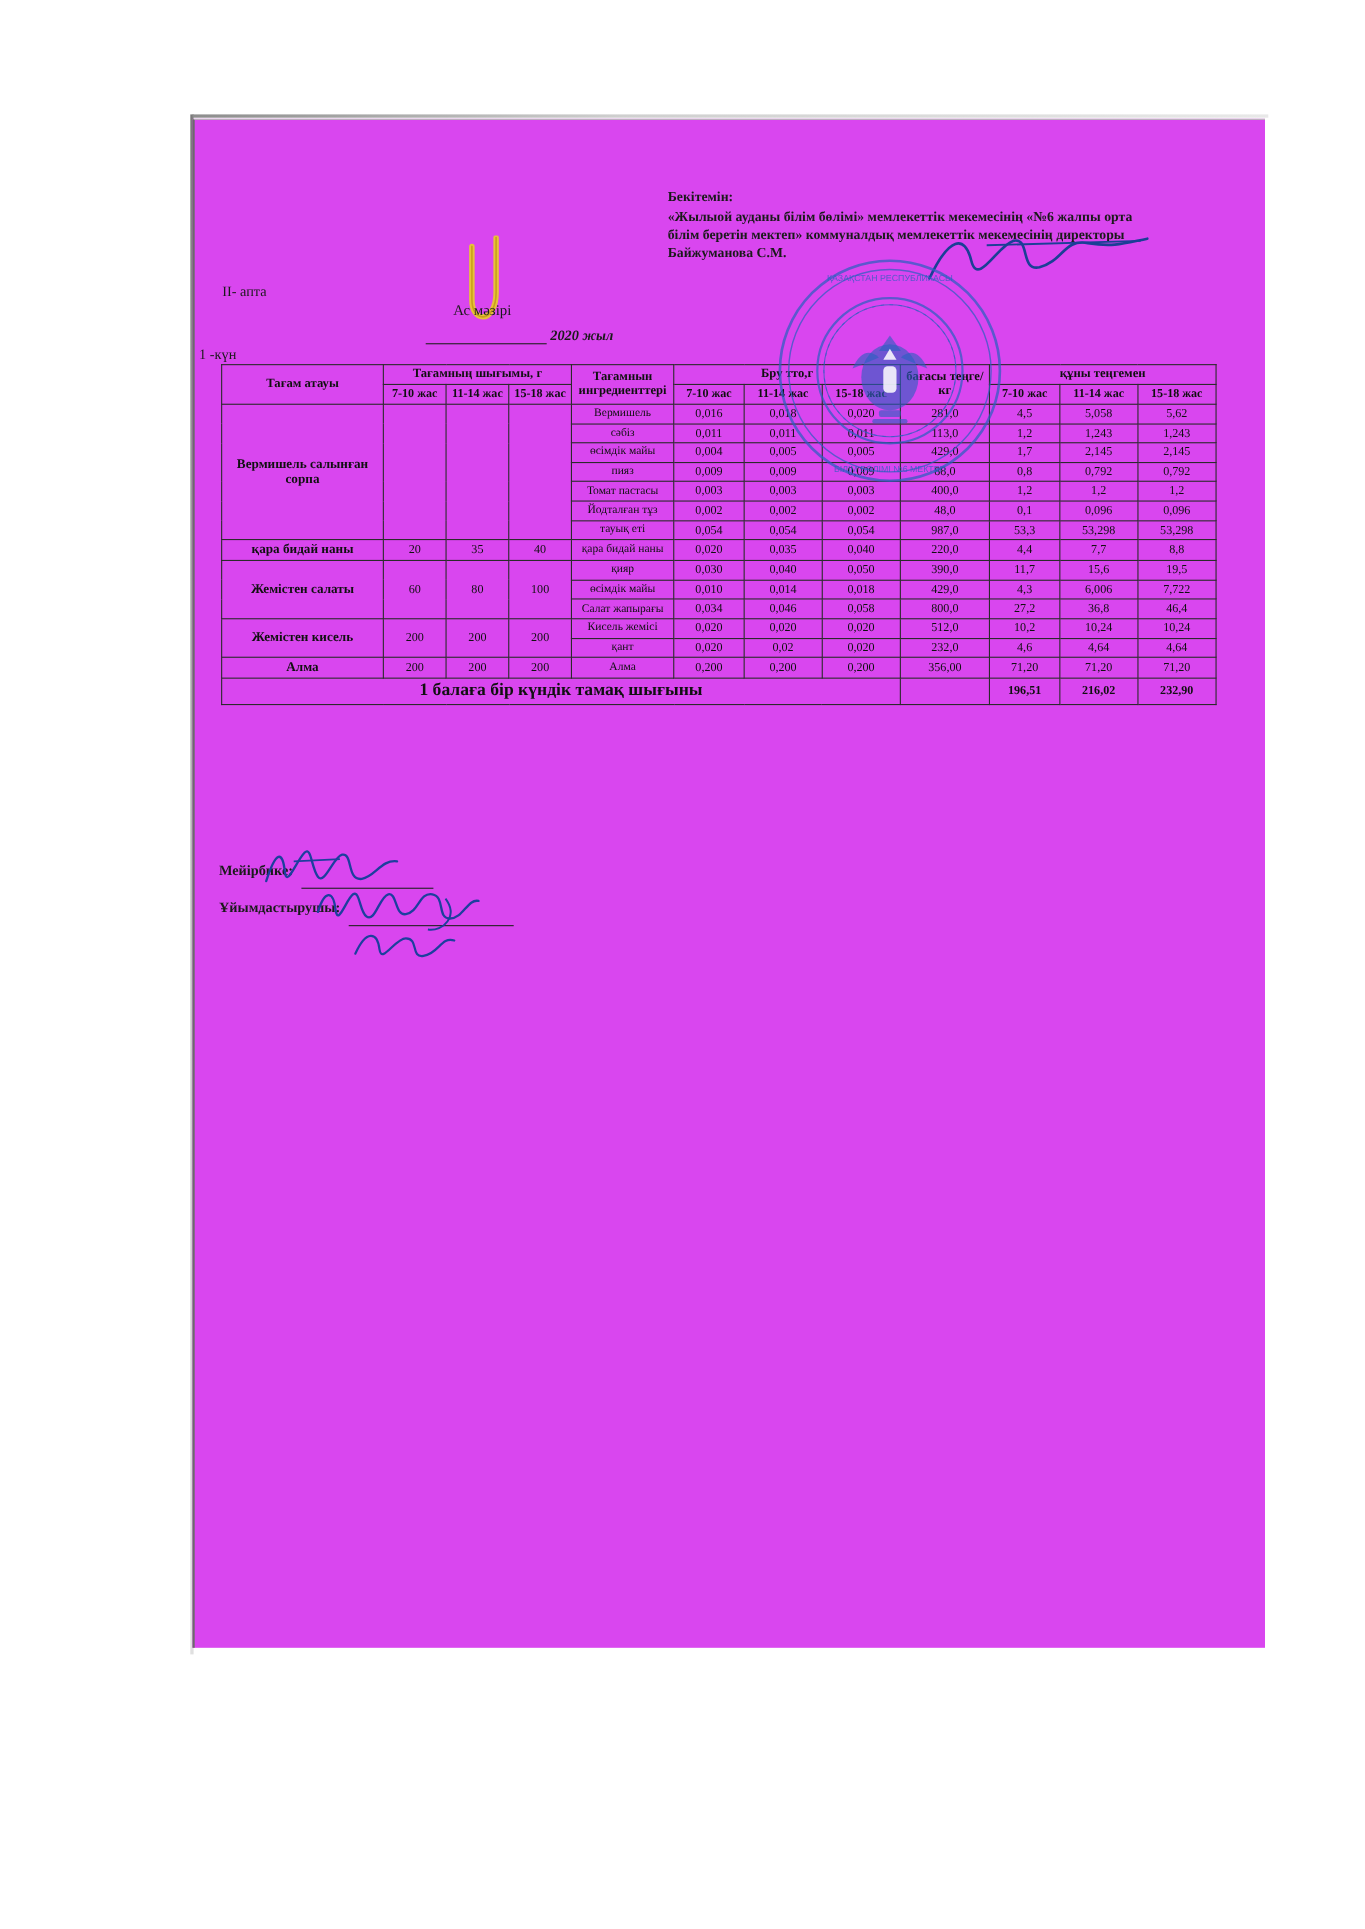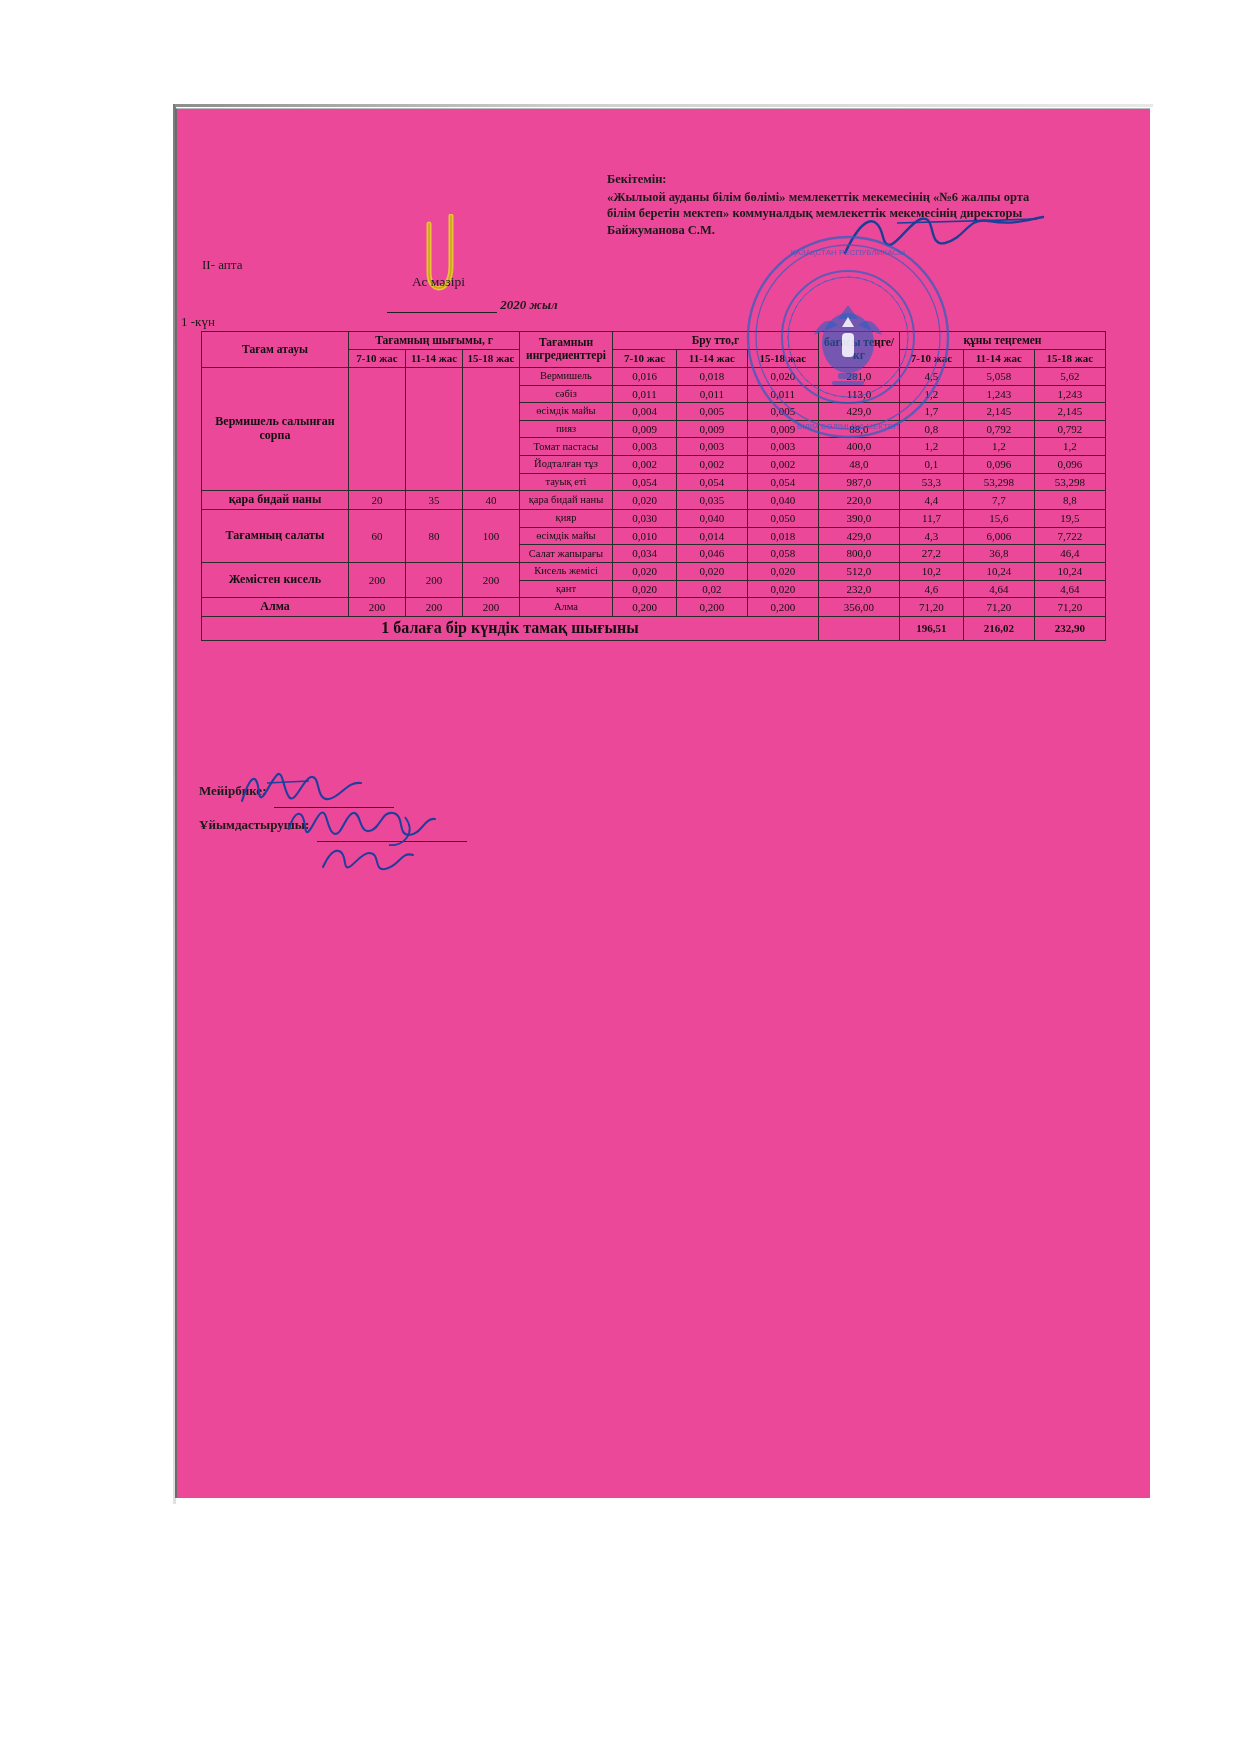--- a/index.html
+++ b/index.html
@@ -8,21 +8,21 @@
     background:#ffffff;
     font-family:"Liberation Serif", serif;
     color:#1a1a1a;
     position:relative;
     overflow:hidden;
   }
   .page{
     position:absolute;
     left:175px; top:108px;
     width:975px; height:1390px;
-    background:#ec4899;
+    background:#d946ef;
     border-left:2px solid #6b6b6b;
     border-top:1px solid #b9b9b9;
     box-sizing:border-box;
   }
   .scan-edge-top{
     position:absolute;left:175px;top:104px;width:978px;height:3px;
     background:linear-gradient(to right,#8d8d8d,#cfcfcf 40%,#e8e8e8);
   }
   .scan-edge-left{
     position:absolute;left:173px;top:104px;width:3px;height:1400px;
@@ -82,21 +82,21 @@
   }
   .sigs .row{white-space:nowrap;}
   .sigs .lbl{font-weight:bold;}
   .sigs .line{
     display:inline-block;border-bottom:1px solid #222;width:120px;height:14px;margin-left:4px;vertical-align:bottom;
   }
   .sigs .line.w2{width:150px;}
 
   
   .stamp{
-    position:absolute;left:565px;top:122px;width:212px;height:212px;
+    position:absolute;left:526px;top:122px;width:212px;height:212px;
     pointer-events:none;
   }
   .sign-ink{
     position:absolute;left:660px;top:98px;width:230px;height:60px;
     pointer-events:none;
   }
   .hand{
     position:absolute;pointer-events:none;
   }
 </style>
@@ -235,21 +235,21 @@
           <td class="ing">қара бидай наны</td>
           <td>0,020</td>
           <td>0,035</td>
           <td>0,040</td>
           <td>220,0</td>
           <td>4,4</td>
           <td>7,7</td>
           <td>8,8</td>
         </tr>
         <tr>
-          <td class="dish" rowspan="3">Тағамның салаты</td>
+          <td class="dish" rowspan="3">Жемістен салаты</td>
           <td rowspan="3">60</td>
           <td rowspan="3">80</td>
           <td rowspan="3">100</td>
           <td class="ing">қияр</td>
           <td>0,030</td>
           <td>0,040</td>
           <td>0,050</td>
           <td>390,0</td>
           <td>11,7</td>
           <td>15,6</td>

